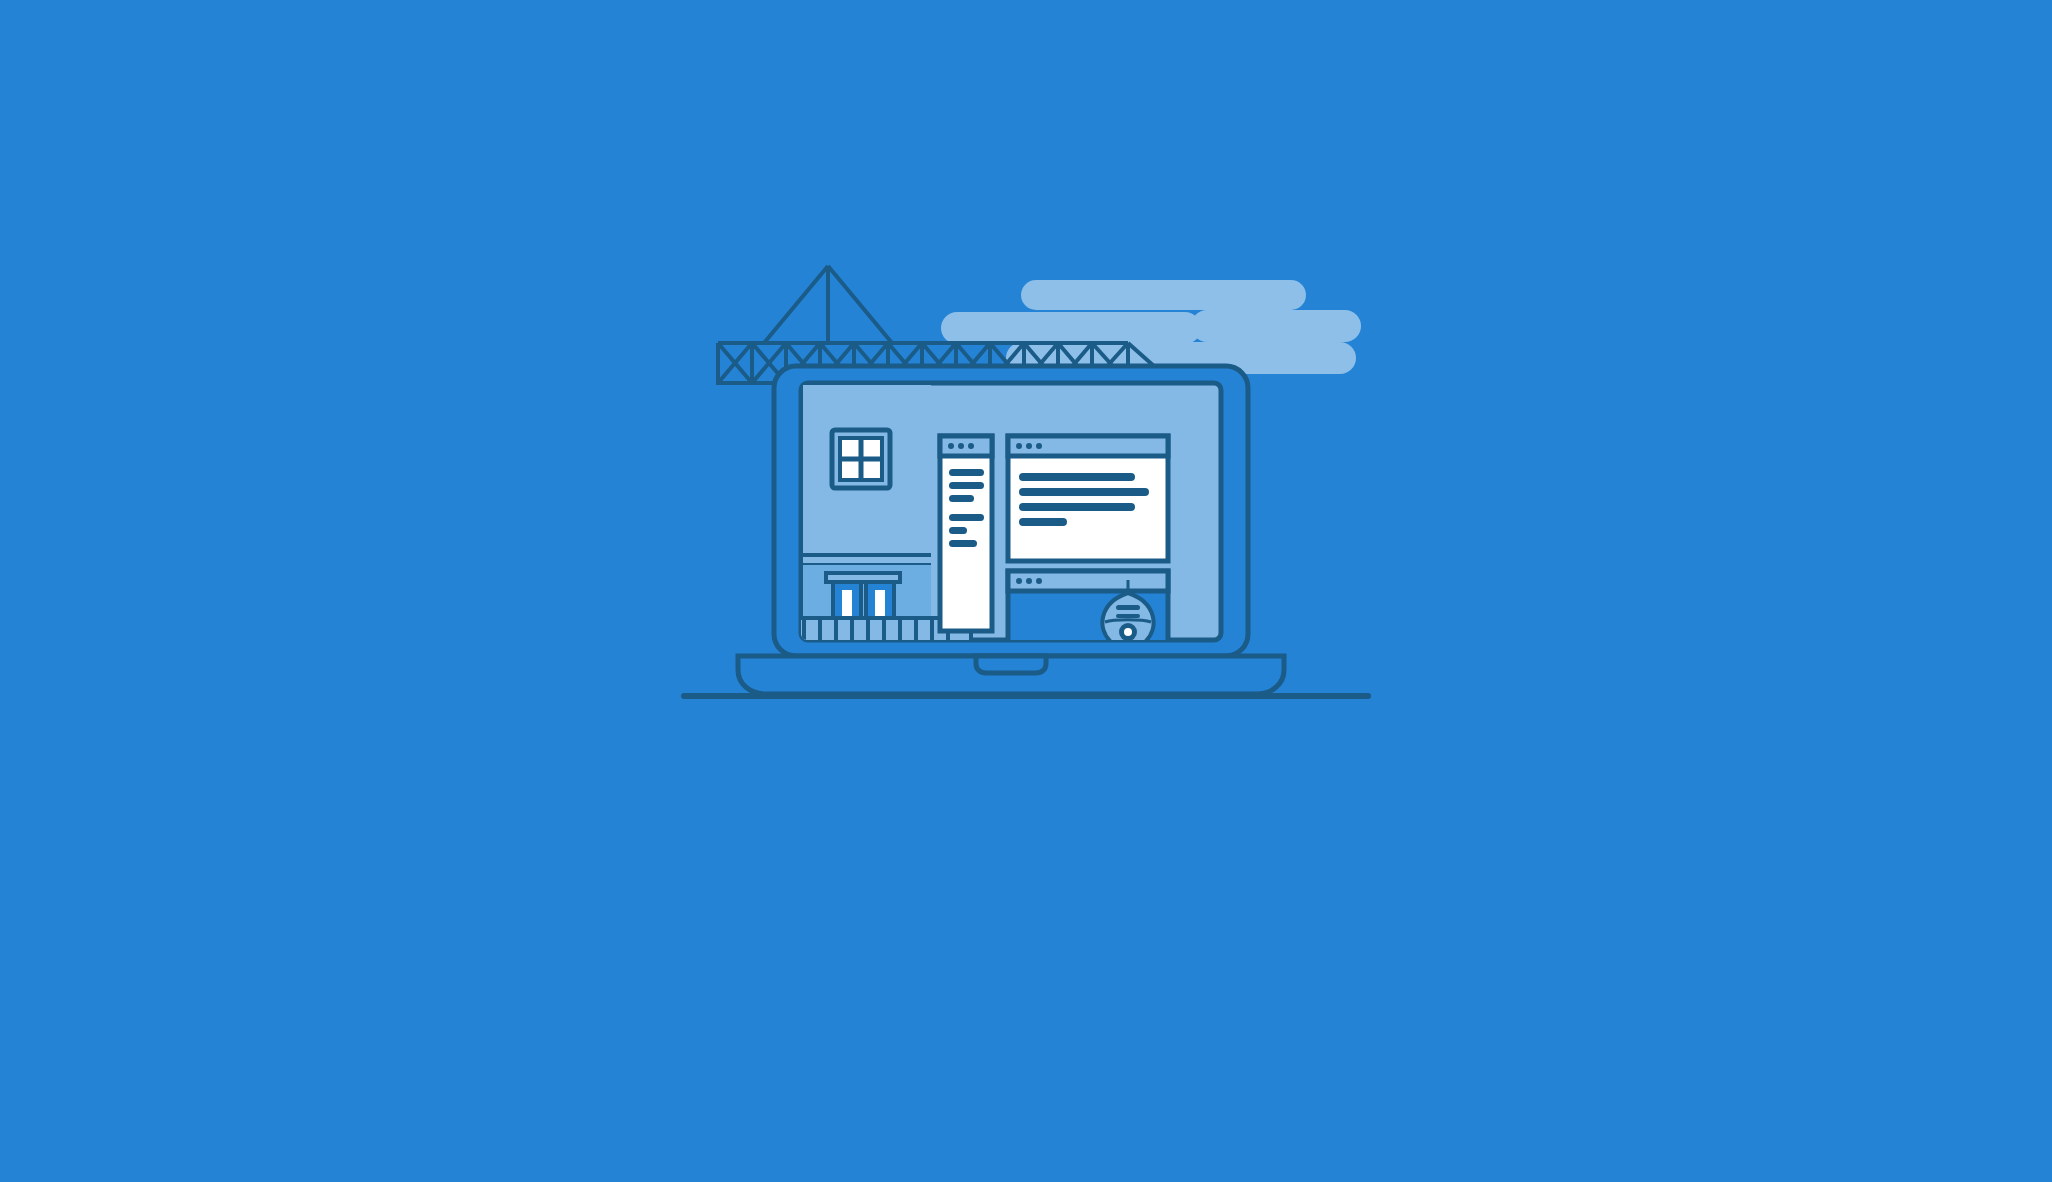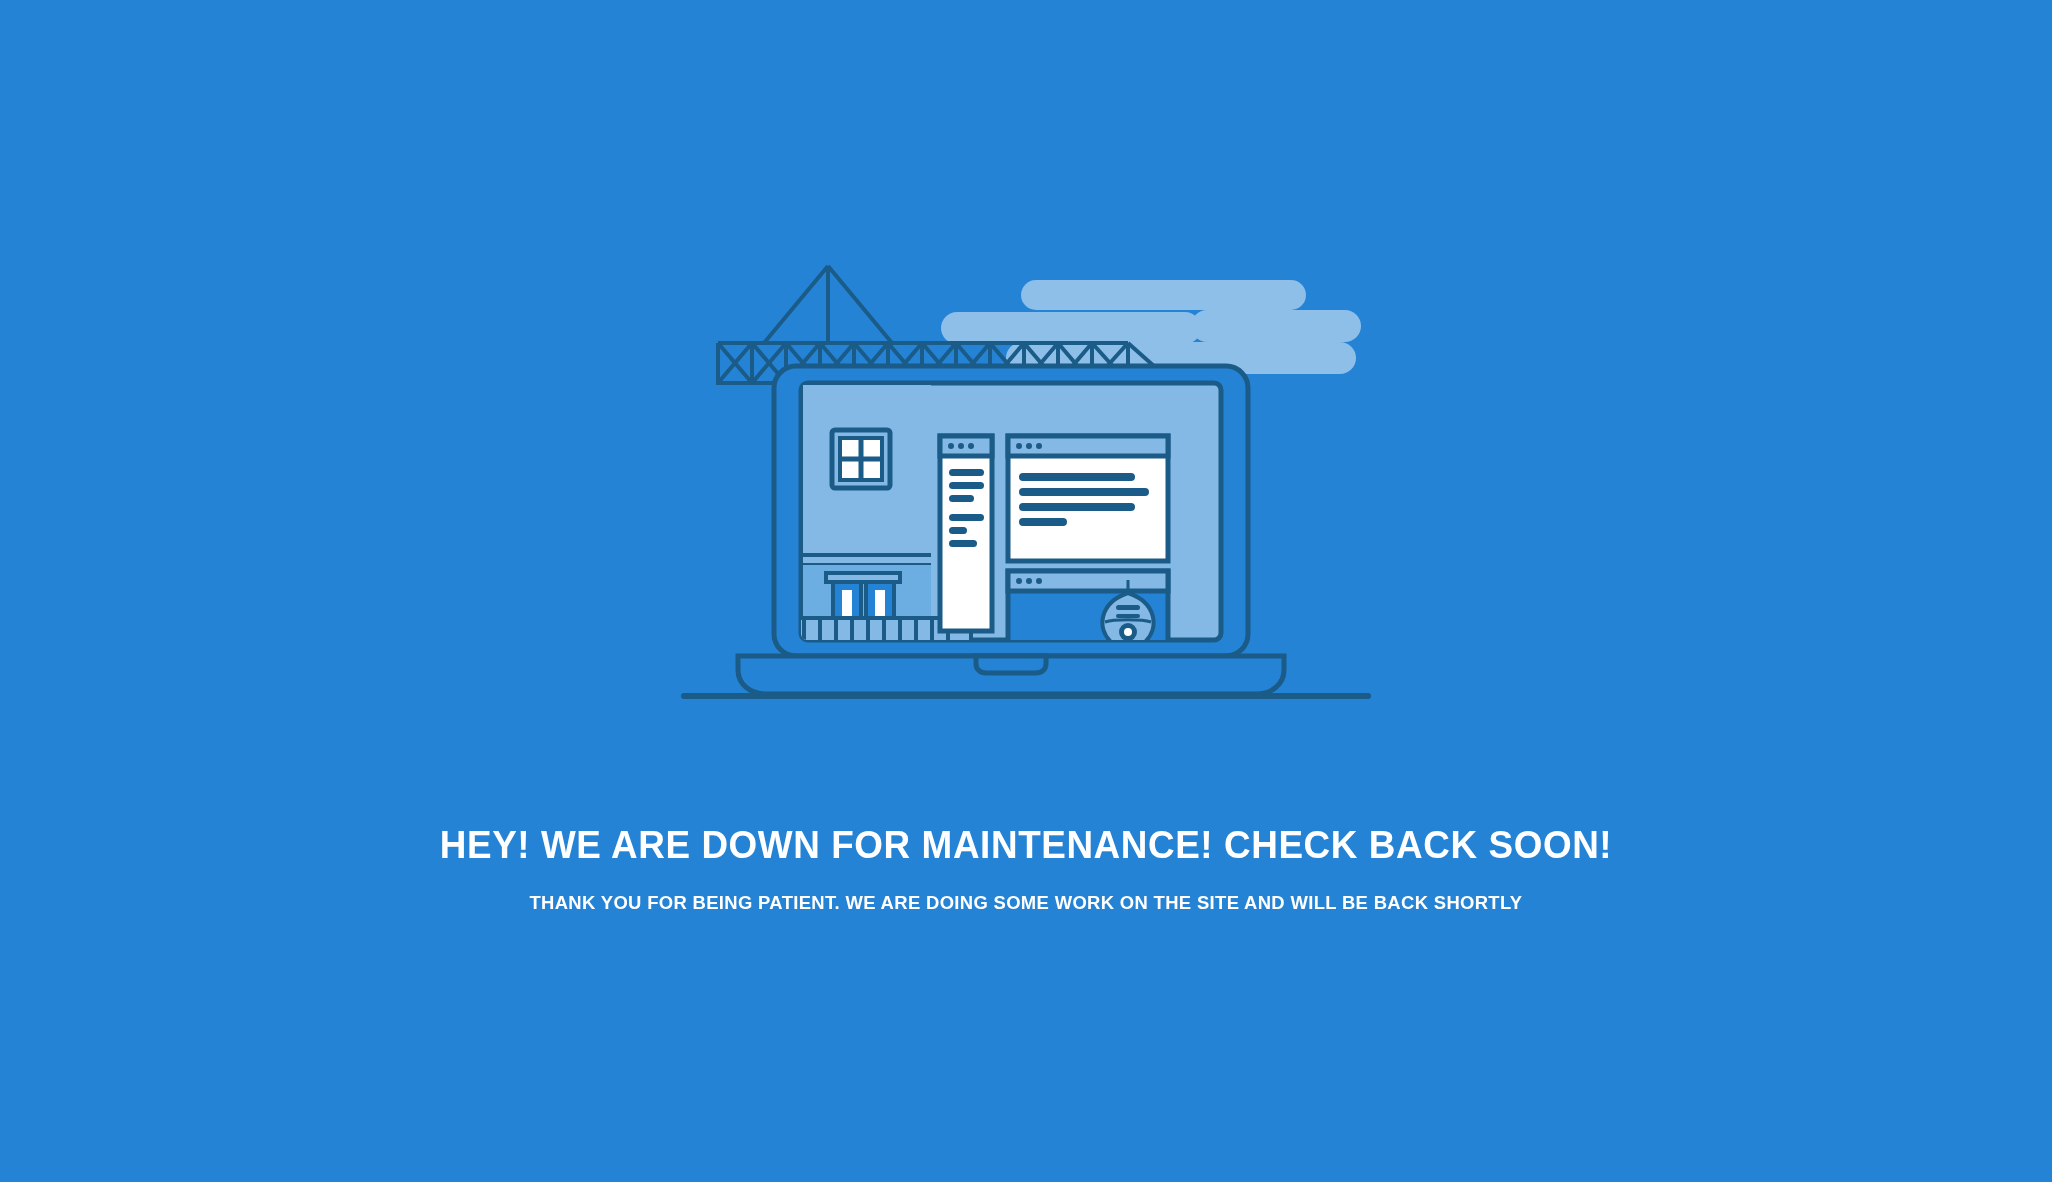--- a/index.html
+++ b/index.html
@@ -250,18 +250,14 @@
                  L90 444 C74 444 62 434 62 420 Z" fill="#2583d6" stroke="#1a5b87" stroke-width="5"></path>
         <path d="M300 406 L370 406 L370 414 C370 419 366 423 360 423
                  L310 423 C304 423 300 419 300 414 Z" fill="#2583d6" stroke="#1a5b87" stroke-width="5"></path>
       </g>
 
       <path d="M8 446 L692 446" stroke="#1a5b87" stroke-width="6" stroke-linecap="round" fill="none"></path>
 
     </svg>
   </div>
 
-  <div class="text-block">
-    <h1 class="headline">HEY! WE ARE DOWN FOR MAINTENANCE! CHECK BACK SOON!</h1>
-    <p class="subline">THANK YOU FOR BEING PATIENT. WE ARE DOING SOME WORK ON THE SITE AND WILL BE BACK SHORTLY</p>
-  </div>
 
 </div>
 
 </body></html>

